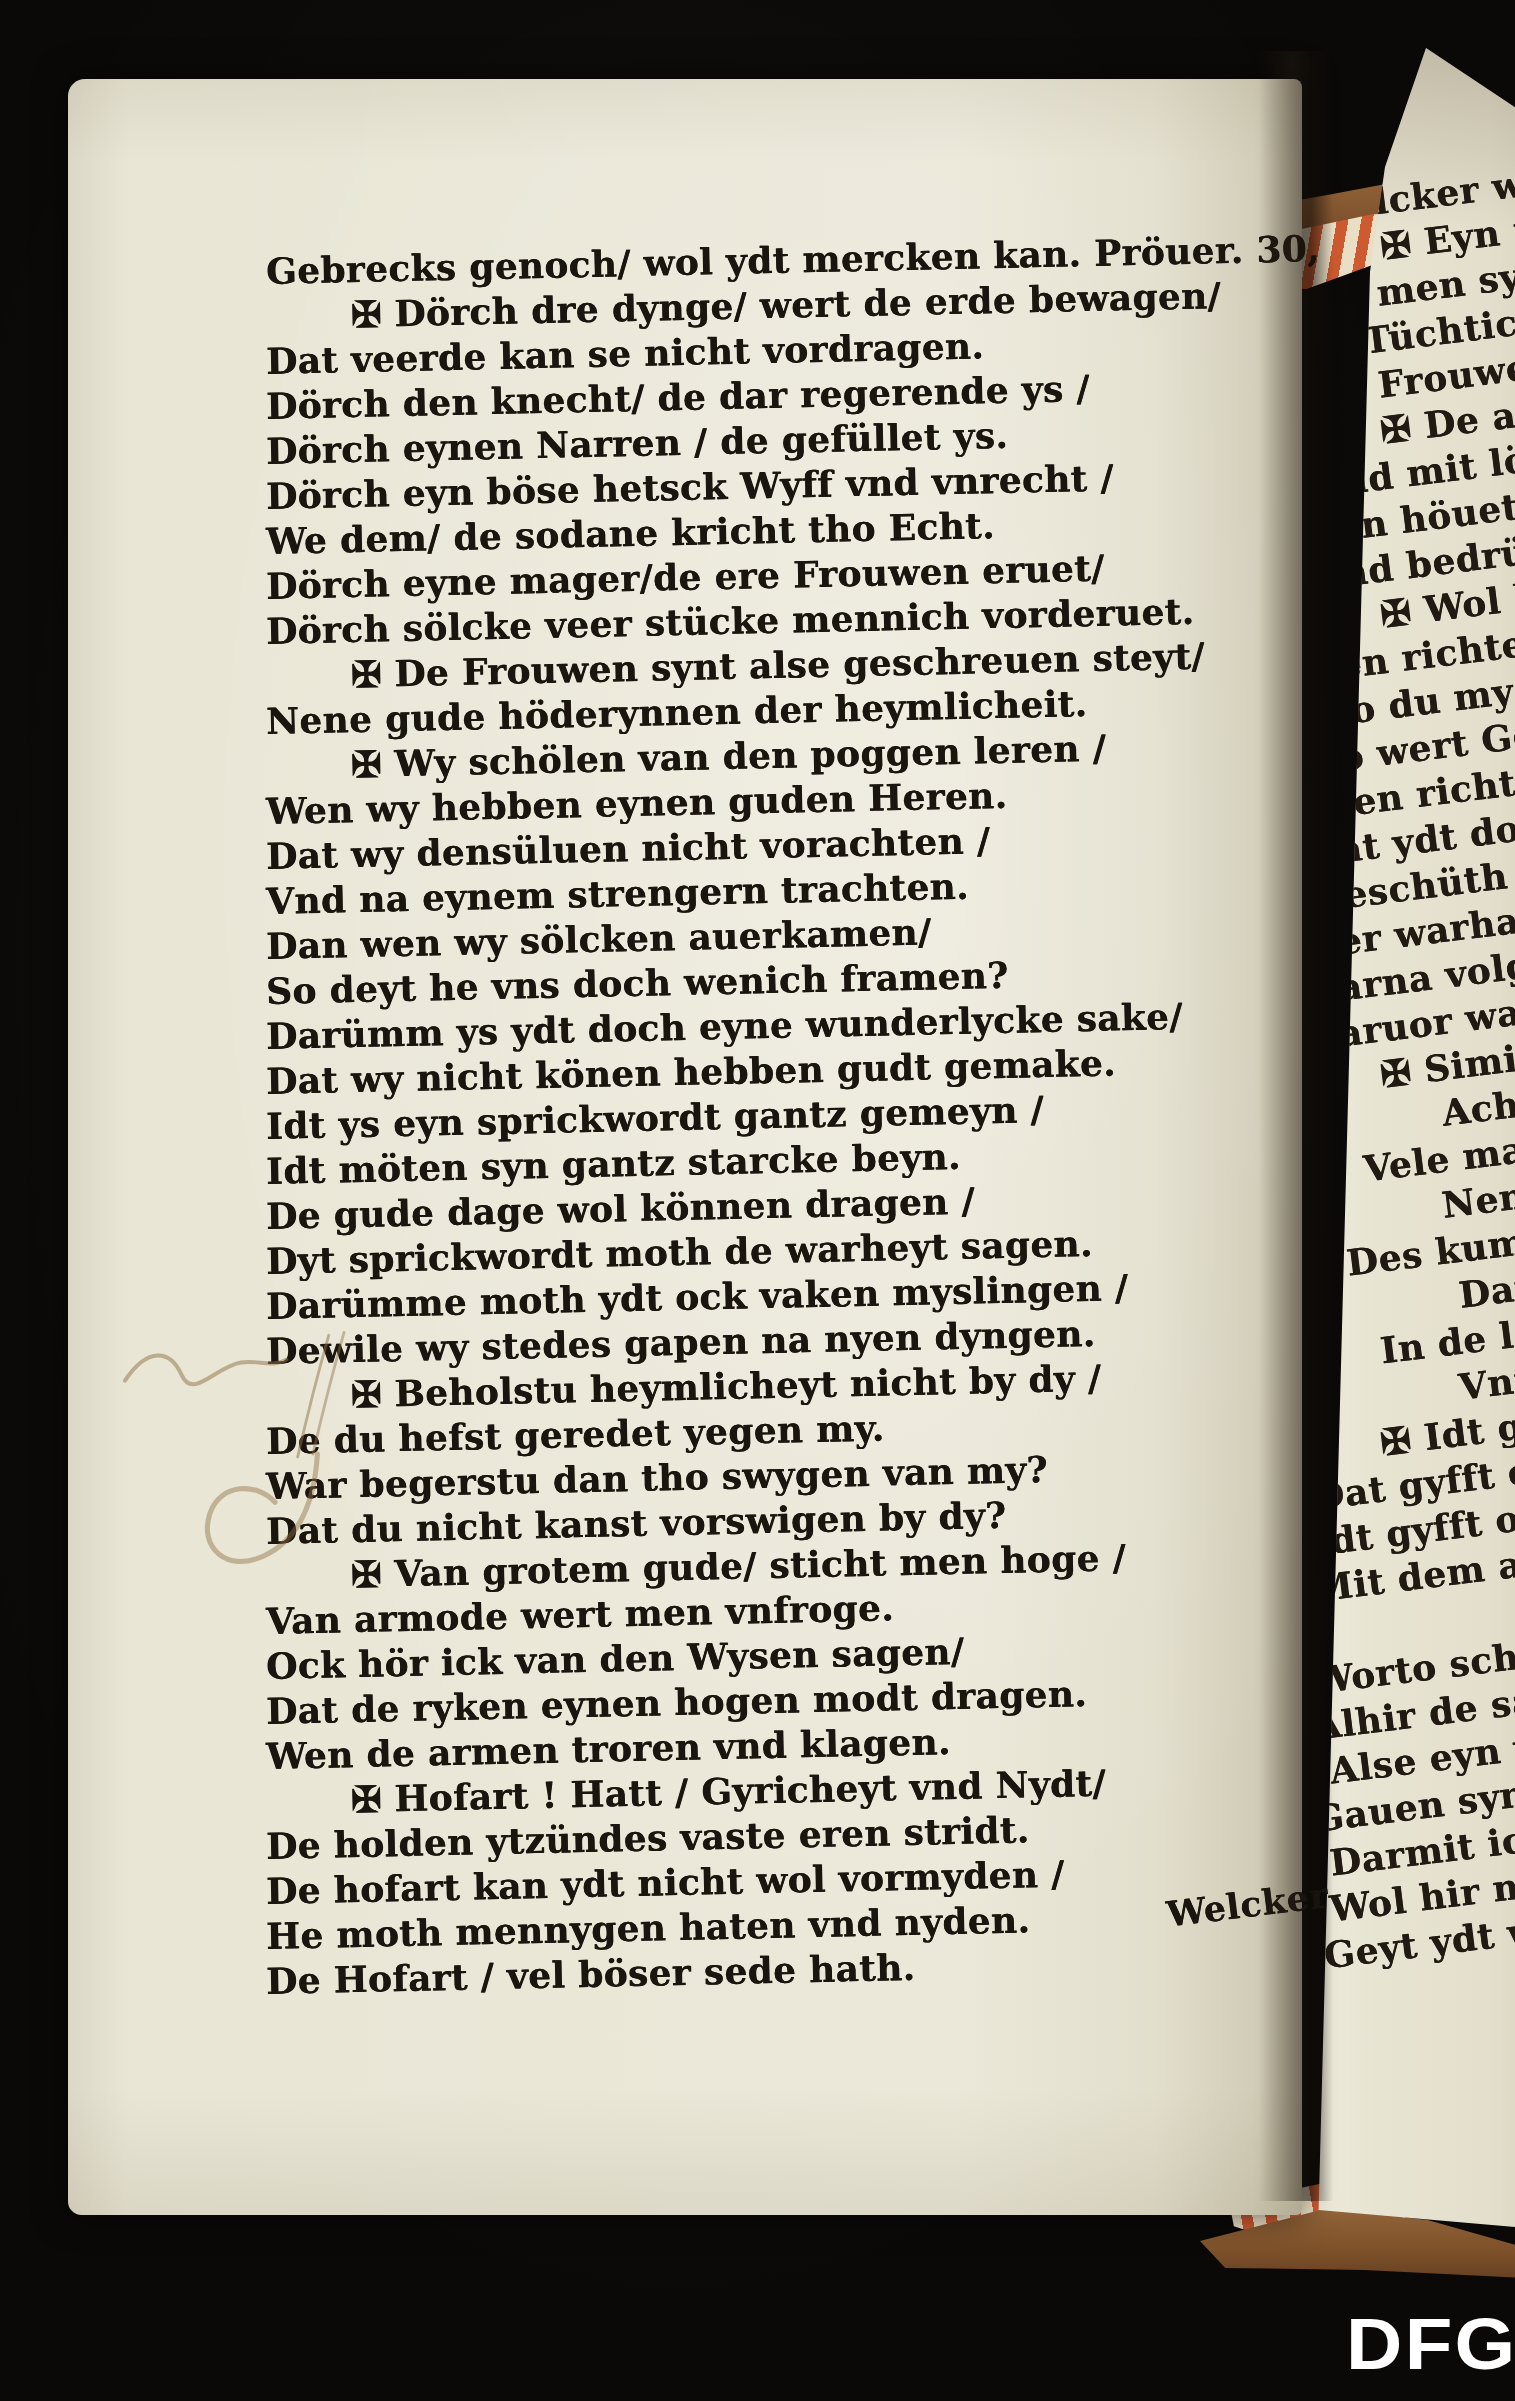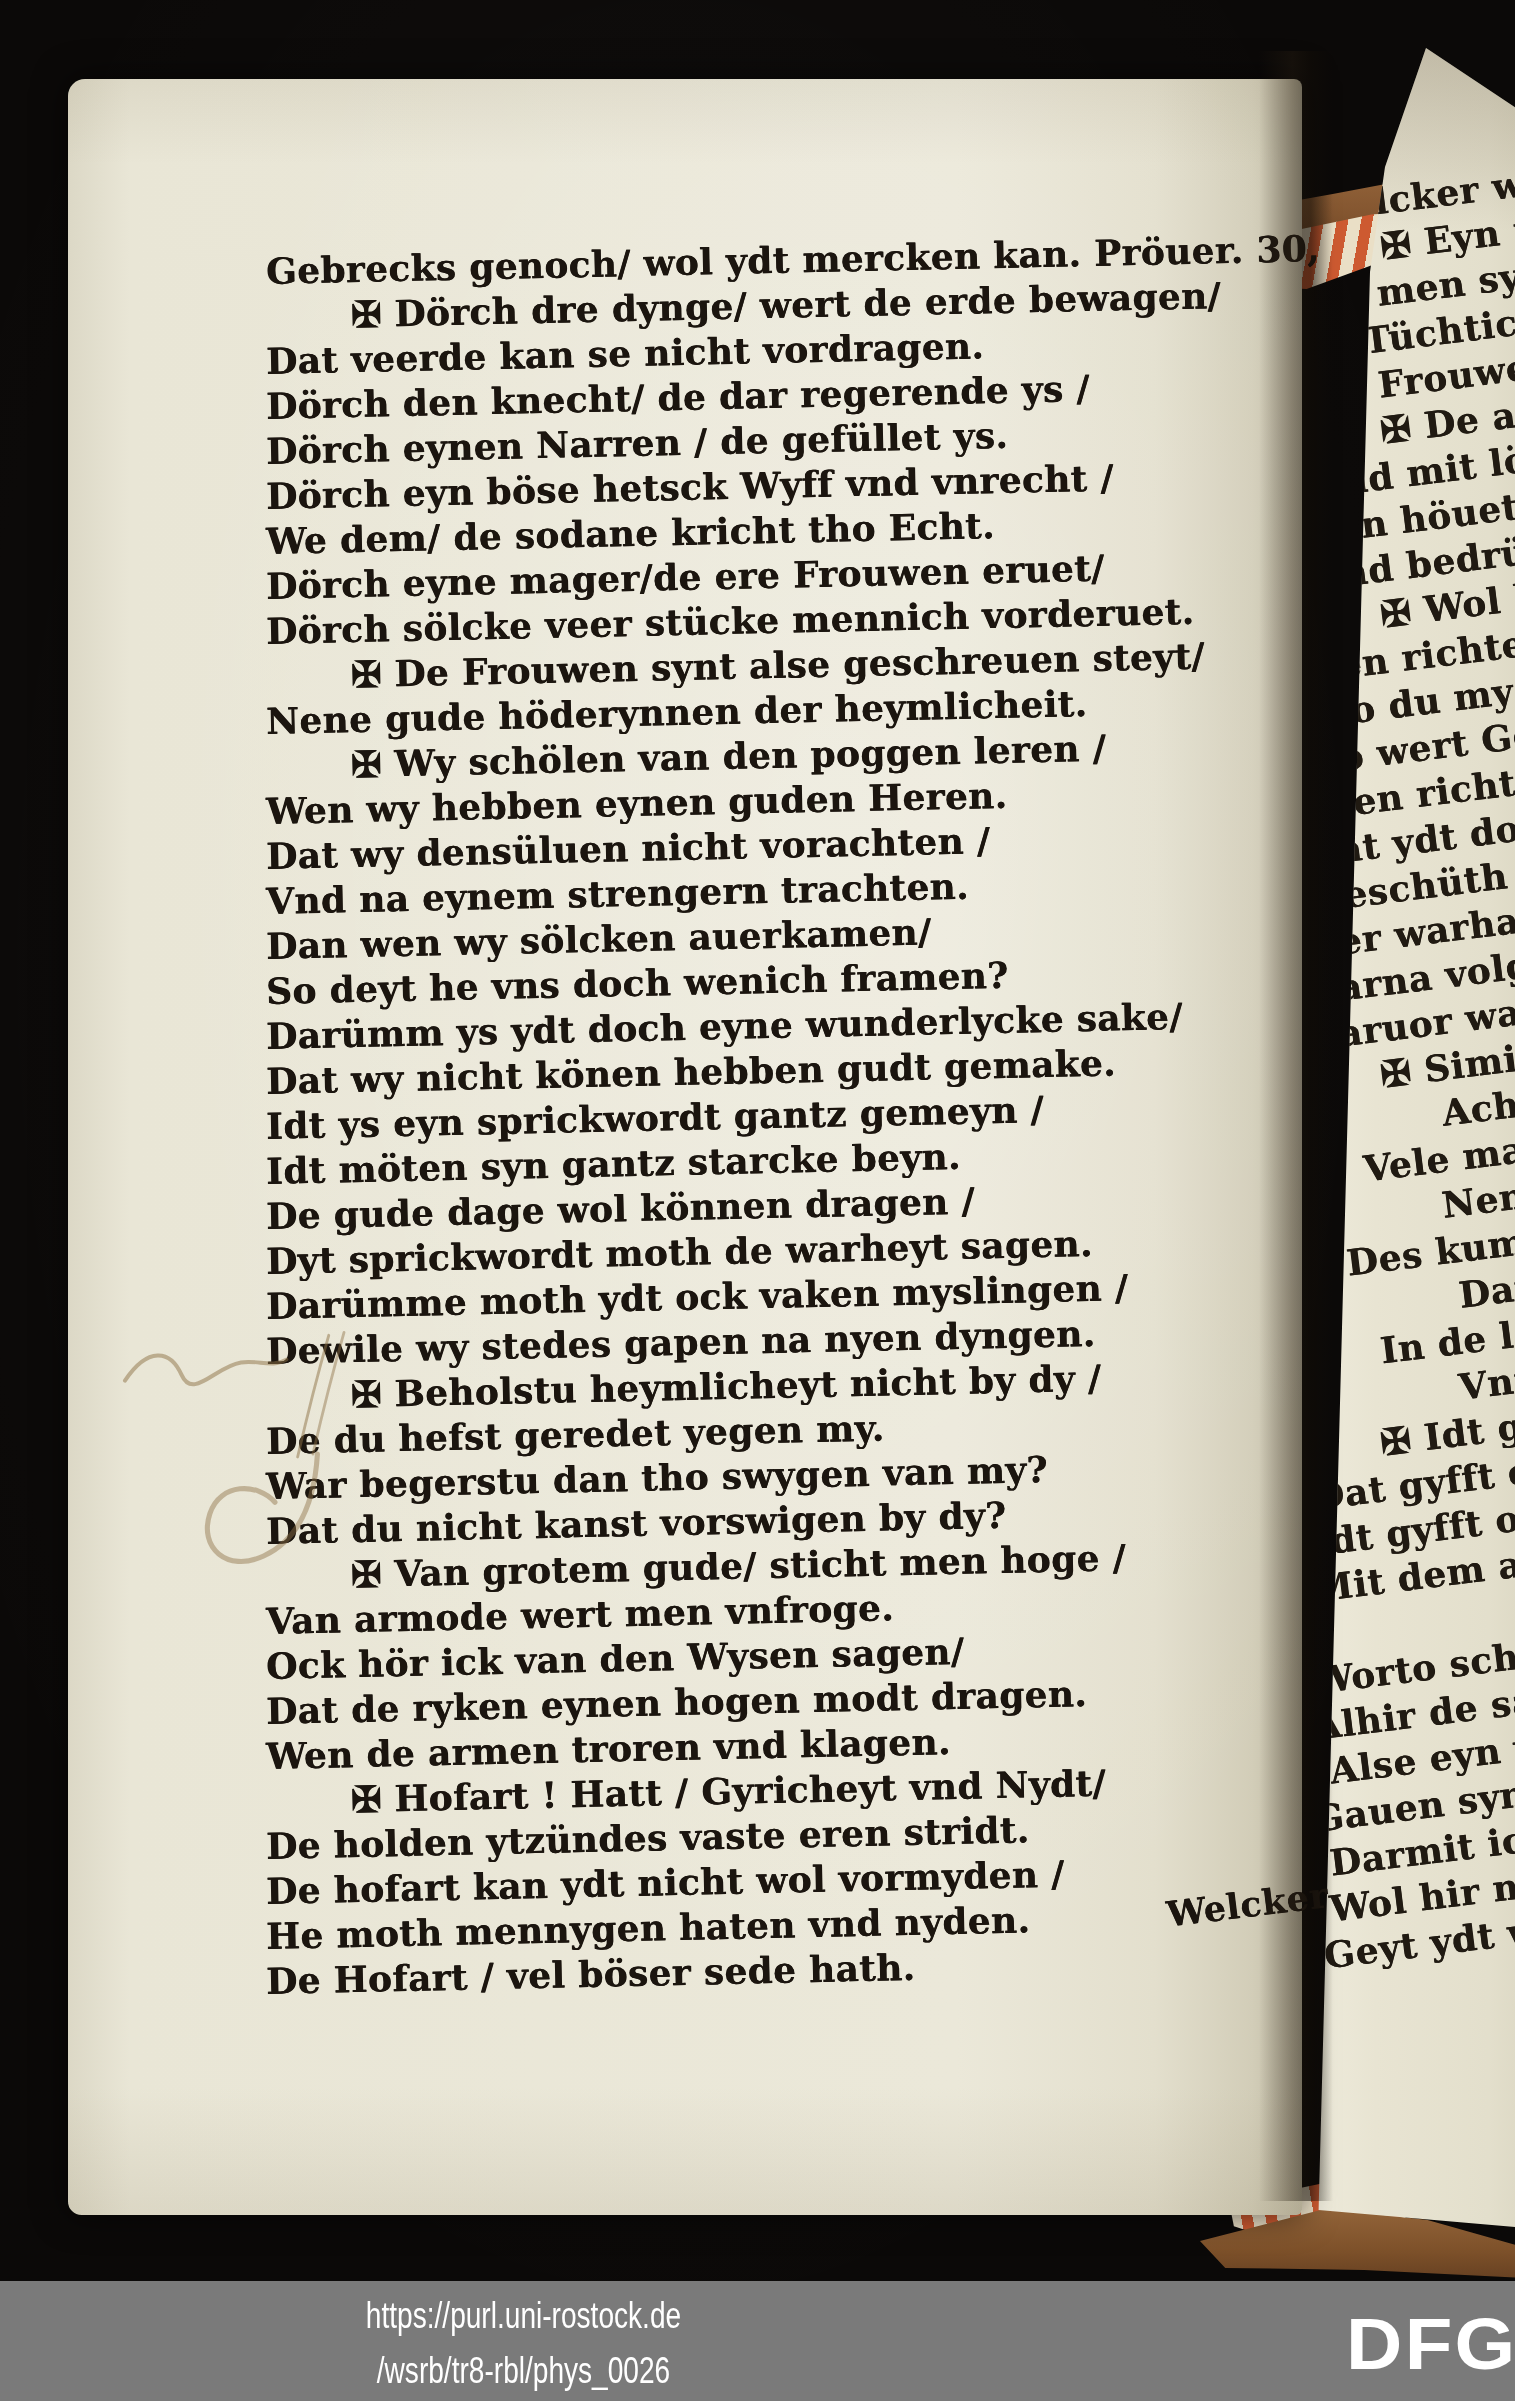--- a/index.html
+++ b/index.html
@@ -280,22 +280,16 @@
     <svg class="marginalia" width="317" height="317" viewBox="0 0 560 560" fill="none">
       <path d="M60 160 c40 -60 80 -55 100 -10 c20 45 60 -15 105 -22 c30 -5 55 10 80 -5" stroke="#8e7246" stroke-width="7" stroke-linecap="round" opacity="0.5"></path>
       <path d="M420 80 c-20 70 -40 150 -55 215" stroke="#8e7246" stroke-width="5" stroke-linecap="round" opacity="0.5"></path>
       <path d="M447 75 c-20 70 -40 150 -55 215" stroke="#8e7246" stroke-width="5" stroke-linecap="round" opacity="0.45"></path>
       <path d="M400 290 c-5 80 -30 150 -95 180 c-65 30 -115 -15 -95 -75 c18 -55 85 -55 115 -20" stroke="#8e7246" stroke-width="9" stroke-linecap="round" opacity="0.45"></path>
     </svg>
   </div>
 
   <div class="gutter-shadow"></div>
 
-  <div class="footer">
-    <div class="footer-url">
-      <div>https://purl.uni-rostock.de</div>
-      <div>/wsrb/tr8-rbl/phys_0026</div>
-    </div>
-  </div>
   <div class="dfg">DFG</div>
 
 </div>
 
 
 </body></html>

